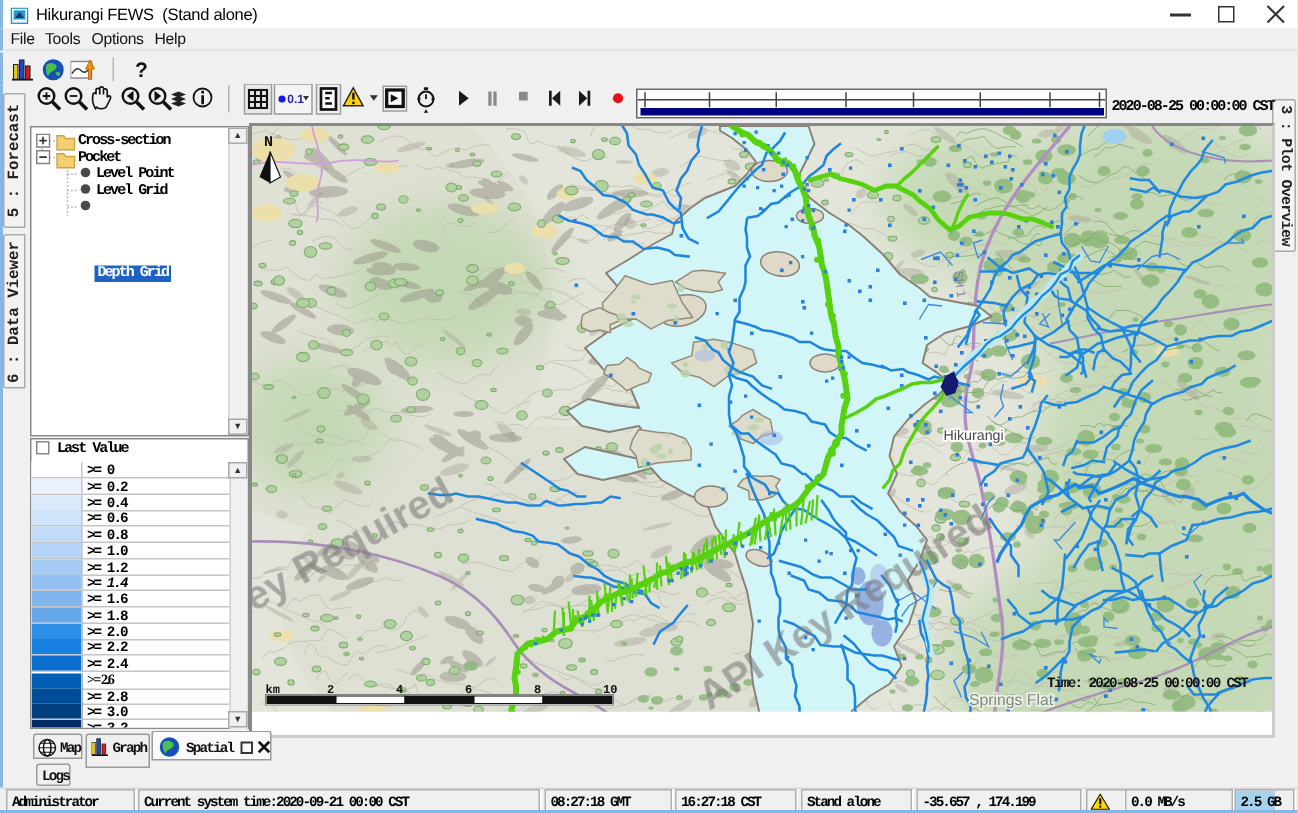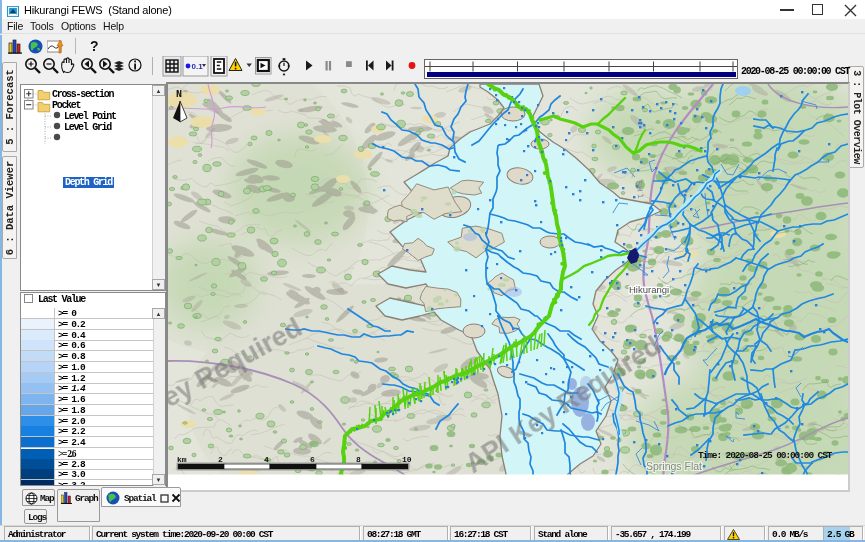--- a/index.html
+++ b/index.html
@@ -2280,21 +2280,21 @@
 </svg></div>
 
 <div class="btab" style="left:22px;top:489px;width:33px;height:17px;">
     <span style="position:absolute;left:17px;top:3px;">Map</span>
     <svg style="position:absolute;left:2px;top:2px;" width="13" height="13">
       <circle cx="6.5" cy="6.5" r="5.5" fill="#fff" stroke="#111"></circle>
       <ellipse cx="6.5" cy="6.5" rx="2.5" ry="5.5" fill="none" stroke="#111"></ellipse>
       <path d="M1 6.5 h11 M2 3.5 h9 M2 9.5 h9" stroke="#111" stroke-width="0.8" fill="none"></path>
     </svg>
   </div>
-<div class="btab" style="left:57px;top:489px;width:43px;height:33px;">
+<div class="btab" style="left:57px;top:489px;width:43px;height:23px;">
     <span style="position:absolute;left:17px;top:3px;">Graph</span>
     <svg style="position:absolute;left:3px;top:2px;" width="12" height="12">
       <rect x="0" y="3" width="2.5" height="8" fill="#e8c820" stroke="#222" stroke-width="0.5"></rect>
       <rect x="3.5" y="0.5" width="2.5" height="10.5" fill="#2244cc" stroke="#222" stroke-width="0.5"></rect>
       <rect x="7" y="4" width="2.5" height="7" fill="#cc2222" stroke="#222" stroke-width="0.5"></rect>
       <rect x="0" y="11" width="11" height="1" fill="#111"></rect>
     </svg>
   </div>
 <div class="btab" style="left:101px;top:487px;width:80px;height:20px;background:#fafafa;">
     <span style="position:absolute;left:22px;top:5px;">Spatial</span>
@@ -2308,25 +2308,25 @@
     <svg style="position:absolute;left:69px;top:5px;" width="10" height="10">
       <path d="M1.5 1.5 L8.5 8.5 M8.5 1.5 L1.5 8.5" stroke="#111" stroke-width="1.8"></path>
     </svg>
   </div>
 <div class="btab" style="left:24px;top:509px;width:23px;height:15px;border-radius:2px;">
     <span style="position:absolute;left:3px;top:2px;">Logs</span>
   </div>
 
 <div class="abs" id="statusbar"></div>
 <div class="seg" style="left:4px;width:86px;"><span>Administrator</span></div>
-<div class="seg" style="left:92px;width:268px;"><span>Current system time:2020-09-20 00:00 CST</span></div>
+<div class="seg" style="left:92px;width:268px;"><span>Current system time:2020-09-21 00:00 CST</span></div>
 <div class="seg" style="left:363px;width:85px;"><span>08:27:18 GMT</span></div>
 <div class="seg" style="left:450px;width:81px;"><span>16:27:18 CST</span></div>
 <div class="seg" style="left:534px;width:74px;"><span>Stand alone</span></div>
 <div class="seg" style="left:611px;width:110px;"><span>-35.657 , 174.199</span></div>
 <div class="seg" style="left:724px;width:41px;"><svg style="position:absolute;left:2px;top:2px;" width="13" height="11">
       <path d="M6.5 0.5 L12.5 10.5 L0.5 10.5 Z" fill="#ffd400" stroke="#222" stroke-width="0.8"></path>
       <rect x="5.8" y="3.2" width="1.4" height="4" fill="#111"></rect>
       <rect x="5.8" y="8" width="1.4" height="1.4" fill="#111"></rect>
     </svg></div>
-<div class="seg" style="left:768px;width:72px;"><span>0.0 MB/s</span></div>
+<div class="seg" style="left:750px;width:72px;"><span>0.0 MB/s</span></div>
 <div class="seg" style="left:823px;width:40px;"><div style="position:absolute;left:0;top:0;width:26px;height:13px;background:#a6d2ee;"></div><span>2.5 GB</span></div>
 <div class="abs" style="left:0;top:540px;width:865px;height:2px;background:#86b7e4;"></div>
 
 </body></html>

